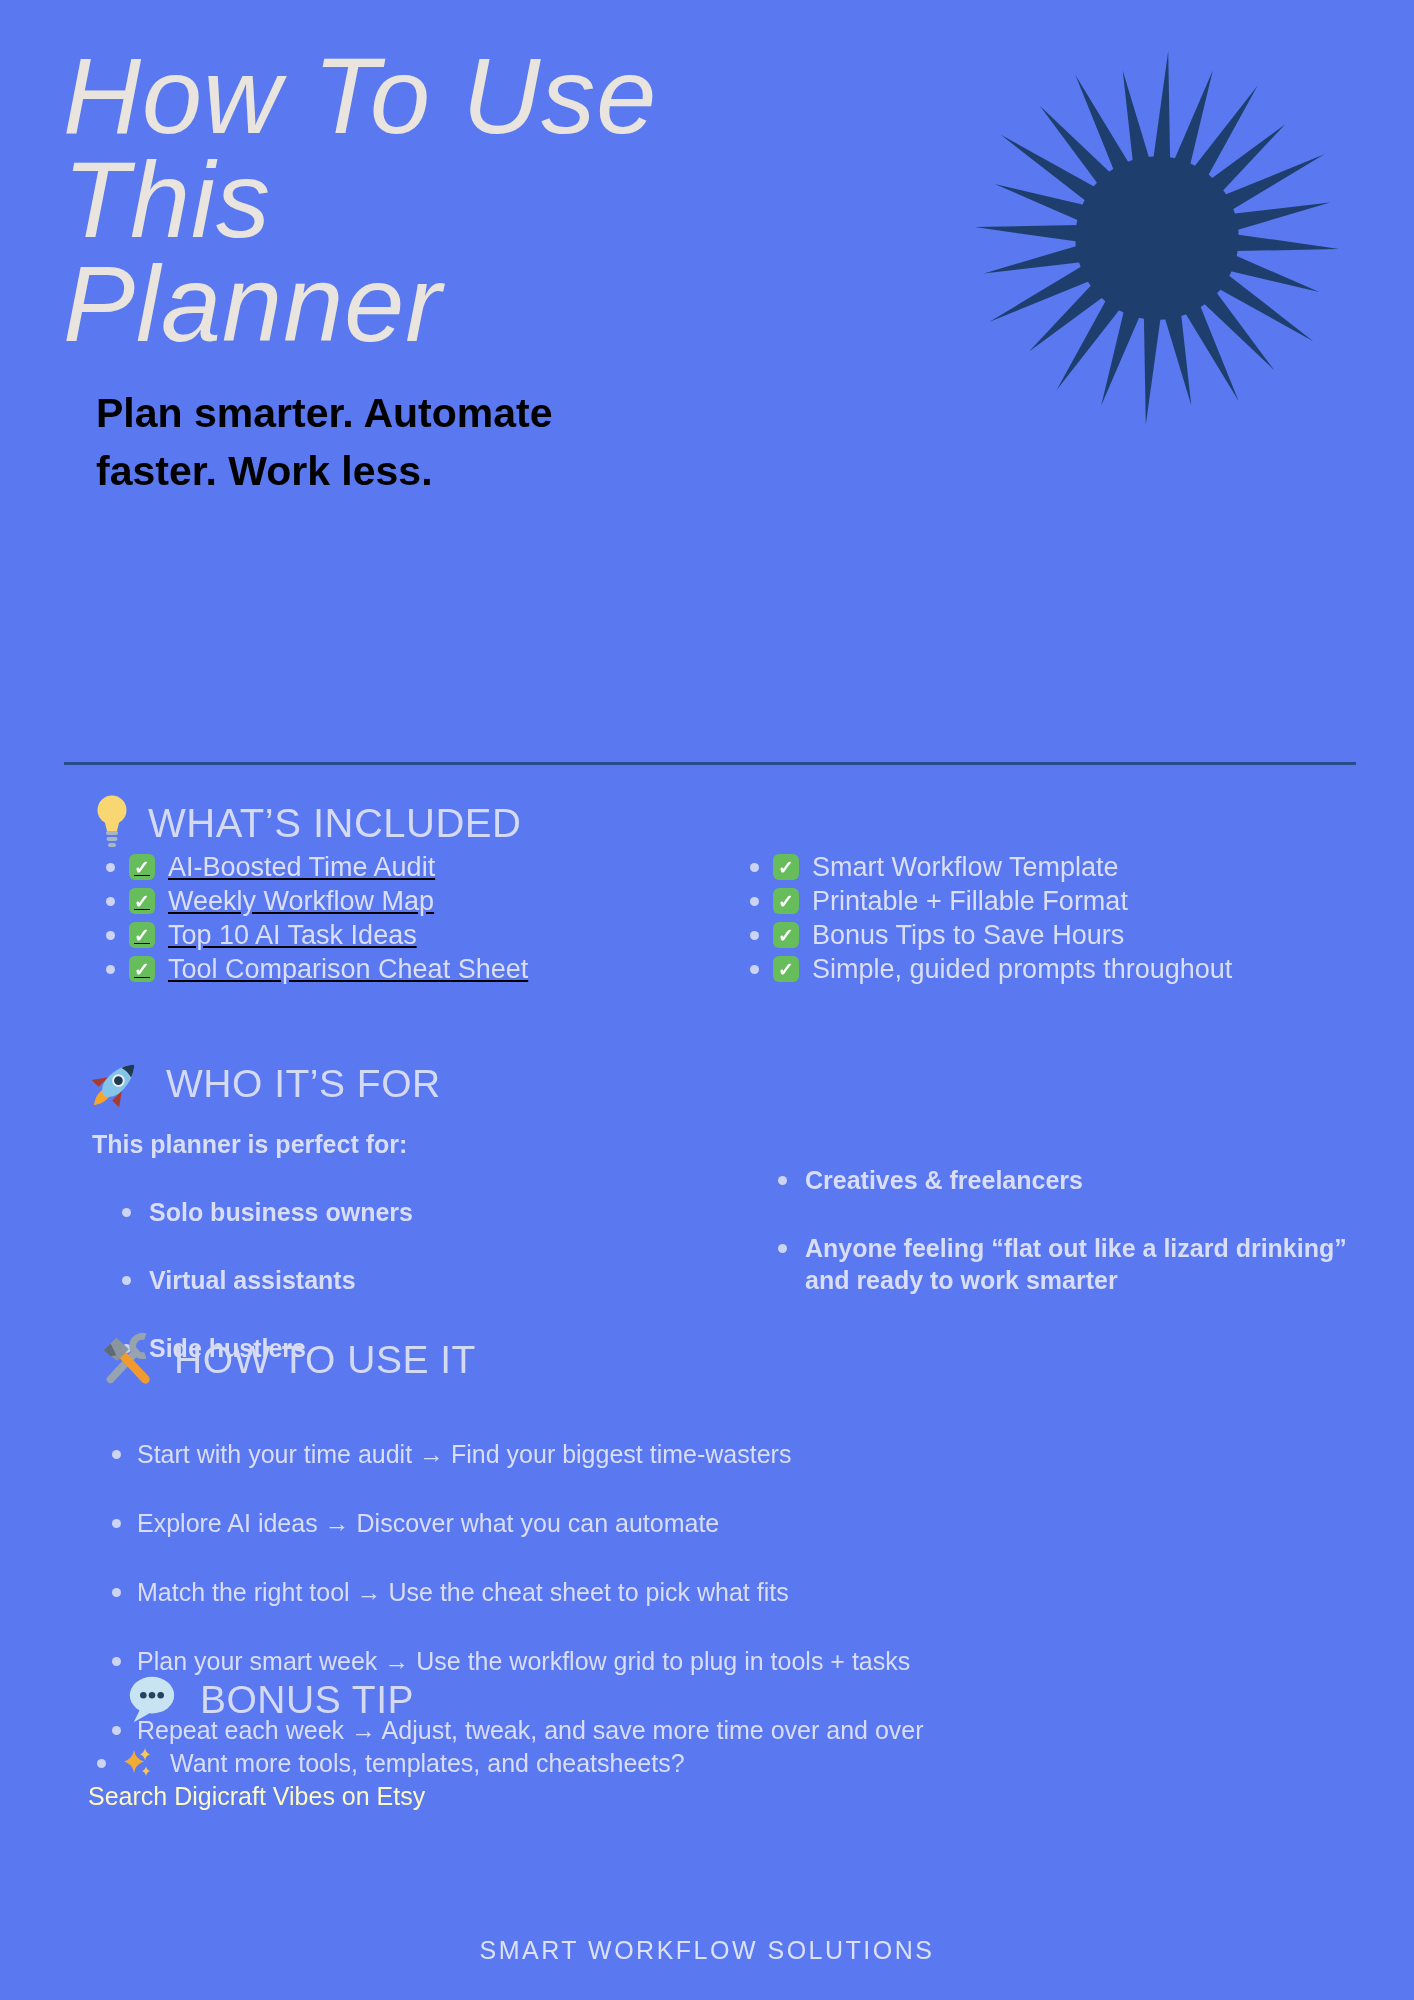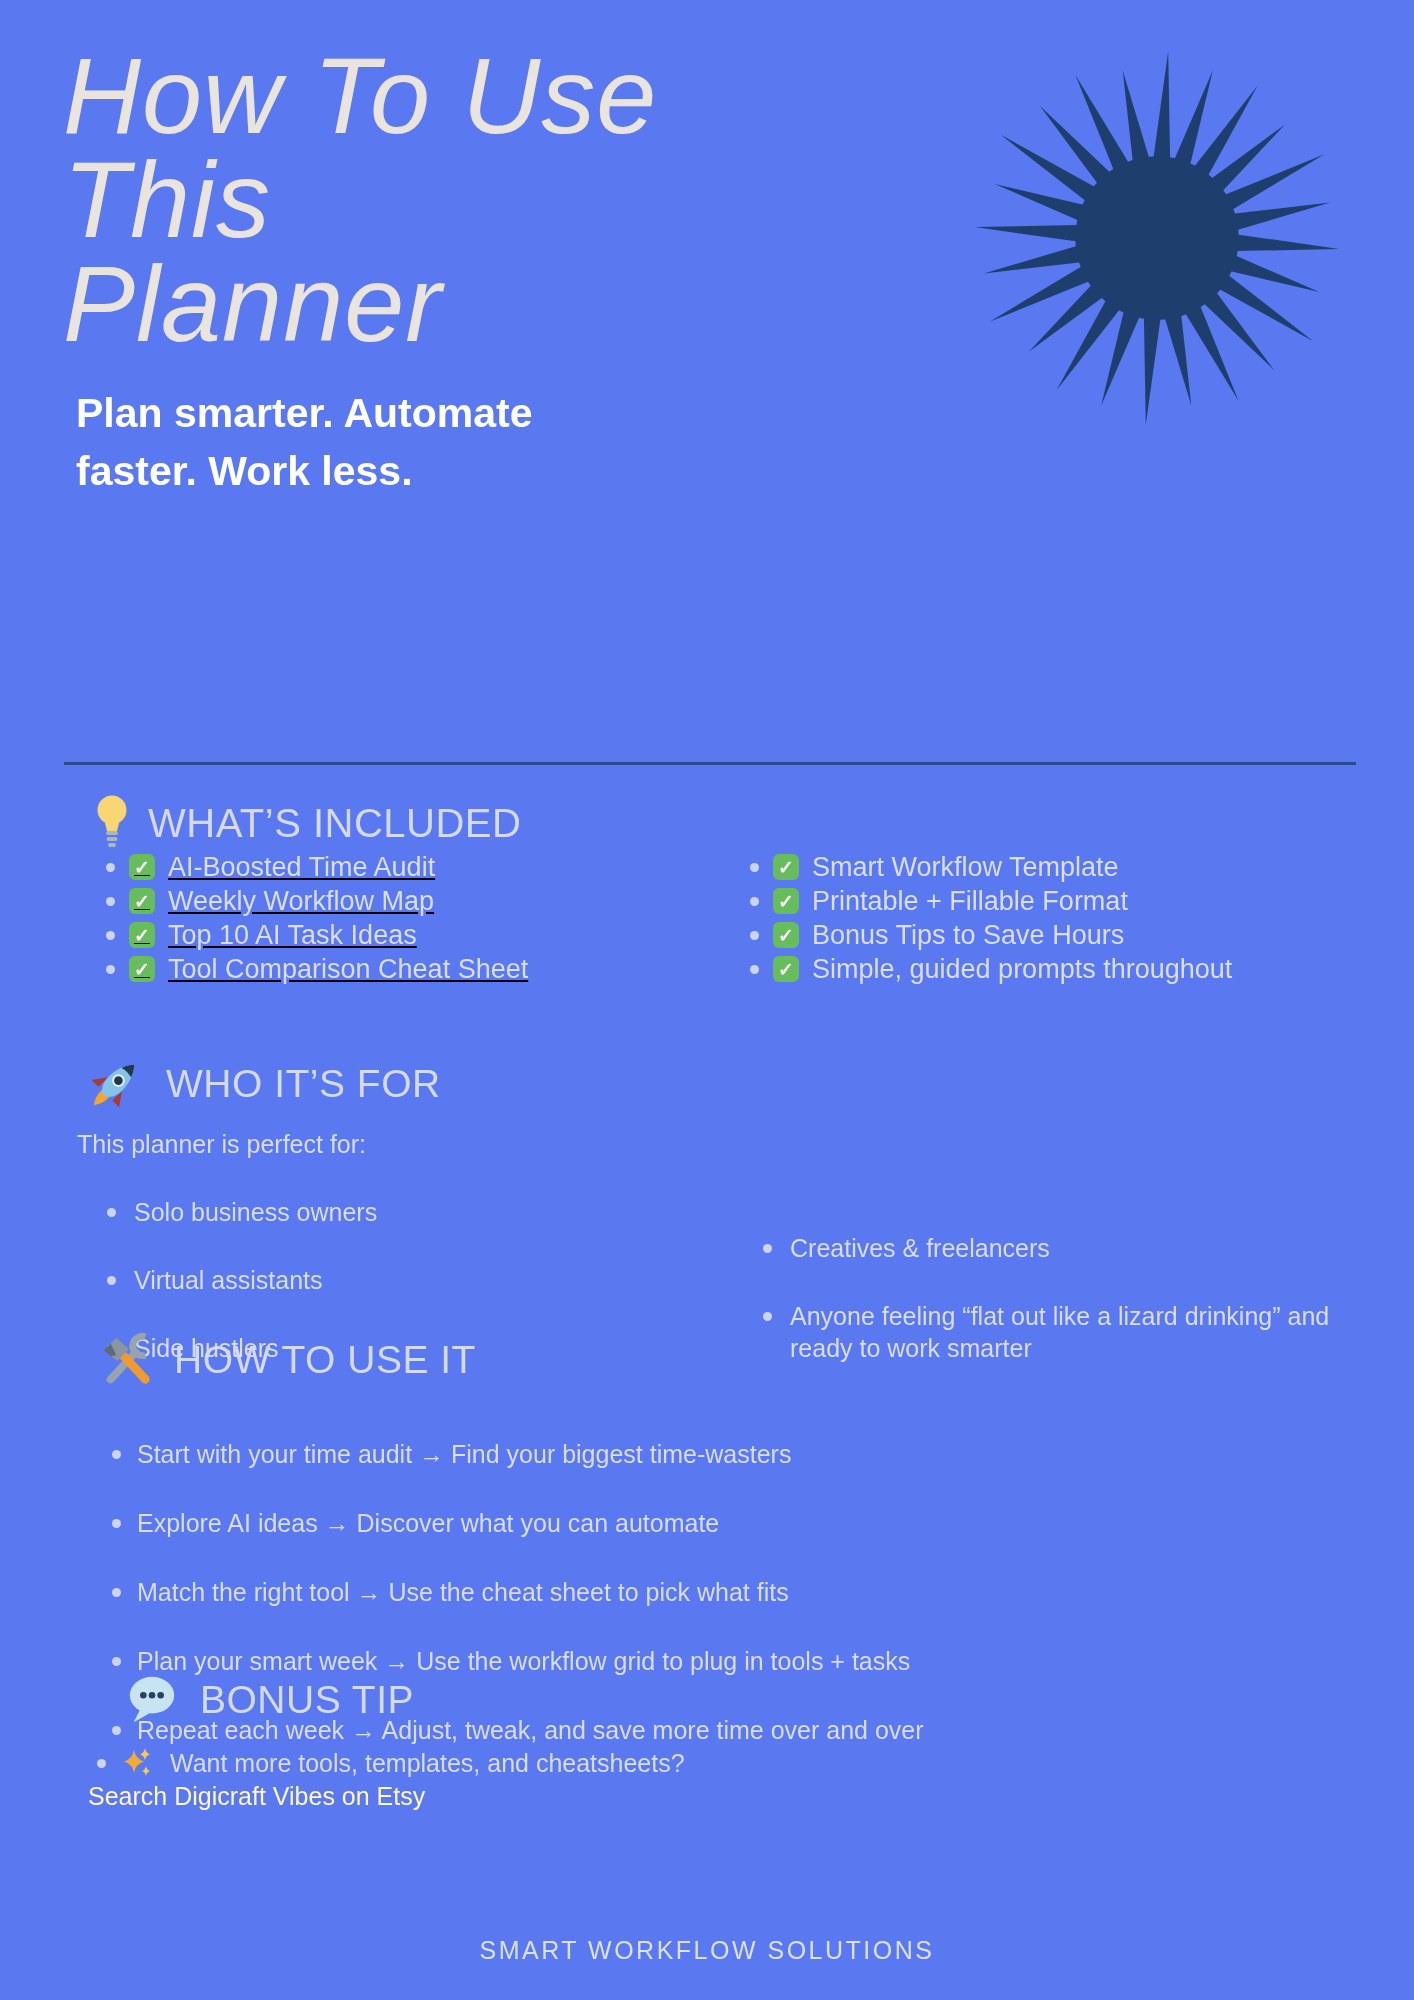--- a/index.html
+++ b/index.html
@@ -3,21 +3,21 @@
 <meta charset="utf-8">
 <style>
   html,body{margin:0;padding:0;background:#5a78f0;}
   .page{position:relative;width:1414px;height:2000px;background:#5a78f0;overflow:hidden;
         font-family:"Liberation Sans",sans-serif;}
 
   
   .title{position:absolute;left:63px;top:44px;color:#e9e5de;font-size:108px;
          line-height:104px;font-weight:400;letter-spacing:1px;font-style:italic;}
   .title span{display:block;}
-  .subtitle{position:absolute;left:76px;top:384px;color:#ffffff;font-size:41px;
+  .subtitle{position:absolute;left:96px;top:384px;color:#000000;font-size:41px;
             font-weight:700;line-height:58px;}
   .subtitle span{display:block;}
   .starburst{position:absolute;left:967px;top:48px;width:380px;height:380px;}
 
   
   .divider{position:absolute;left:64px;top:762px;width:1292px;height:3px;background:#2b4a8c;}
 
   
   .sec-head{position:absolute;display:flex;align-items:center;gap:20px;
             color:#d5daf3;font-size:40px;letter-spacing:0.5px;}
@@ -34,21 +34,21 @@
   .check::before{content:"✓";color:#ffffff;font-size:19px;font-weight:700;line-height:1;}
 
   .check-cols{position:absolute;left:106px;top:850px;width:1268px;display:flex;}
   .check-cols .col{display:flex;flex-direction:column;}
   .check-cols .col-l{width:644px;text-decoration:underline;}
   .check-cols .col-r{flex:1;}
   .check-item{display:flex;align-items:center;height:34px;gap:13px;
               color:#dadff6;font-size:27px;}
   .check-item .dot{margin-right:1px;}
 
-  .who-cols{position:absolute;left:77px;top:1128px;display:flex;align-items:flex-end;}
+  .who-cols{position:absolute;left:92px;top:1128px;display:flex;align-items:flex-start;font-weight:bold;}
   .who-left{width:600px;}
   .who-right{margin-left:86px;width:612px;}
   .intro{color:#d9def6;font-size:25px;line-height:32px;margin-bottom:6px;}
   .plain-item{display:flex;align-items:flex-start;gap:18px;color:#d9def6;
               font-size:25px;line-height:32px;margin-top:36px;}
   .plain-item .dot{margin-top:12px;}
   .who-left .plain-item{padding-left:30px;}
 
   .how-list{position:absolute;left:112px;top:1402px;display:flex;flex-direction:column;}
   .how-list .plain-item{line-height:33px;gap:16px;}

